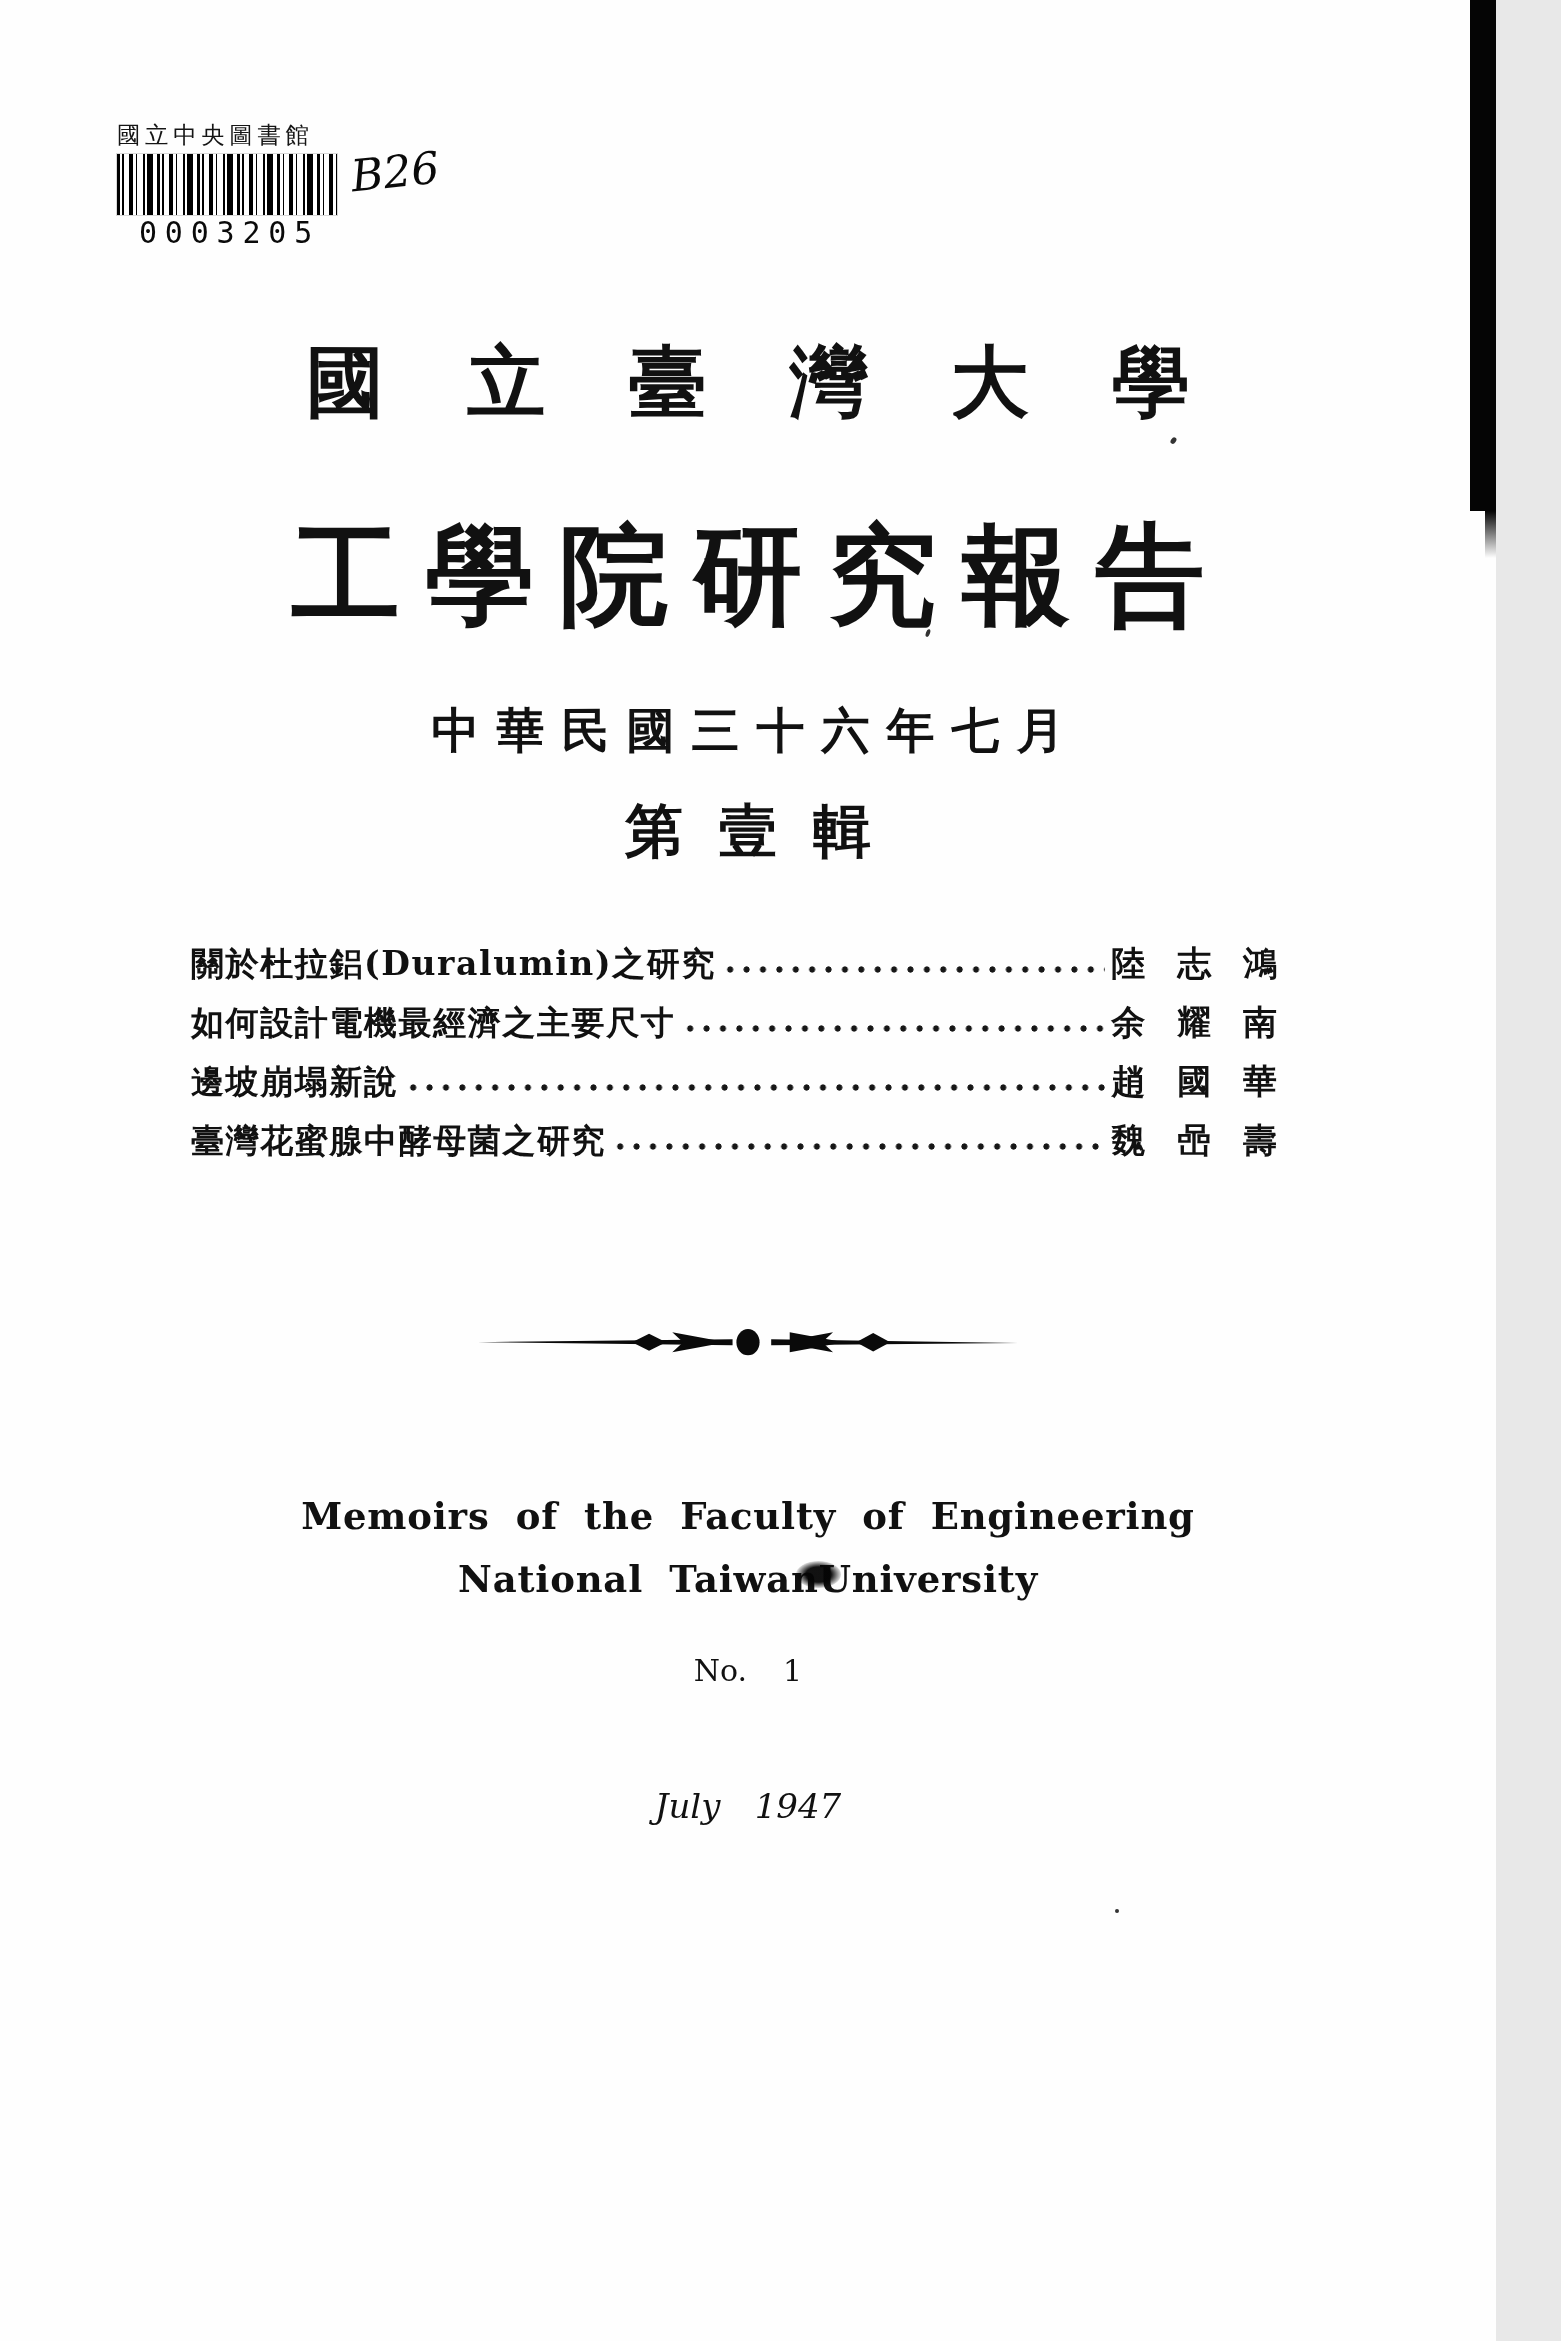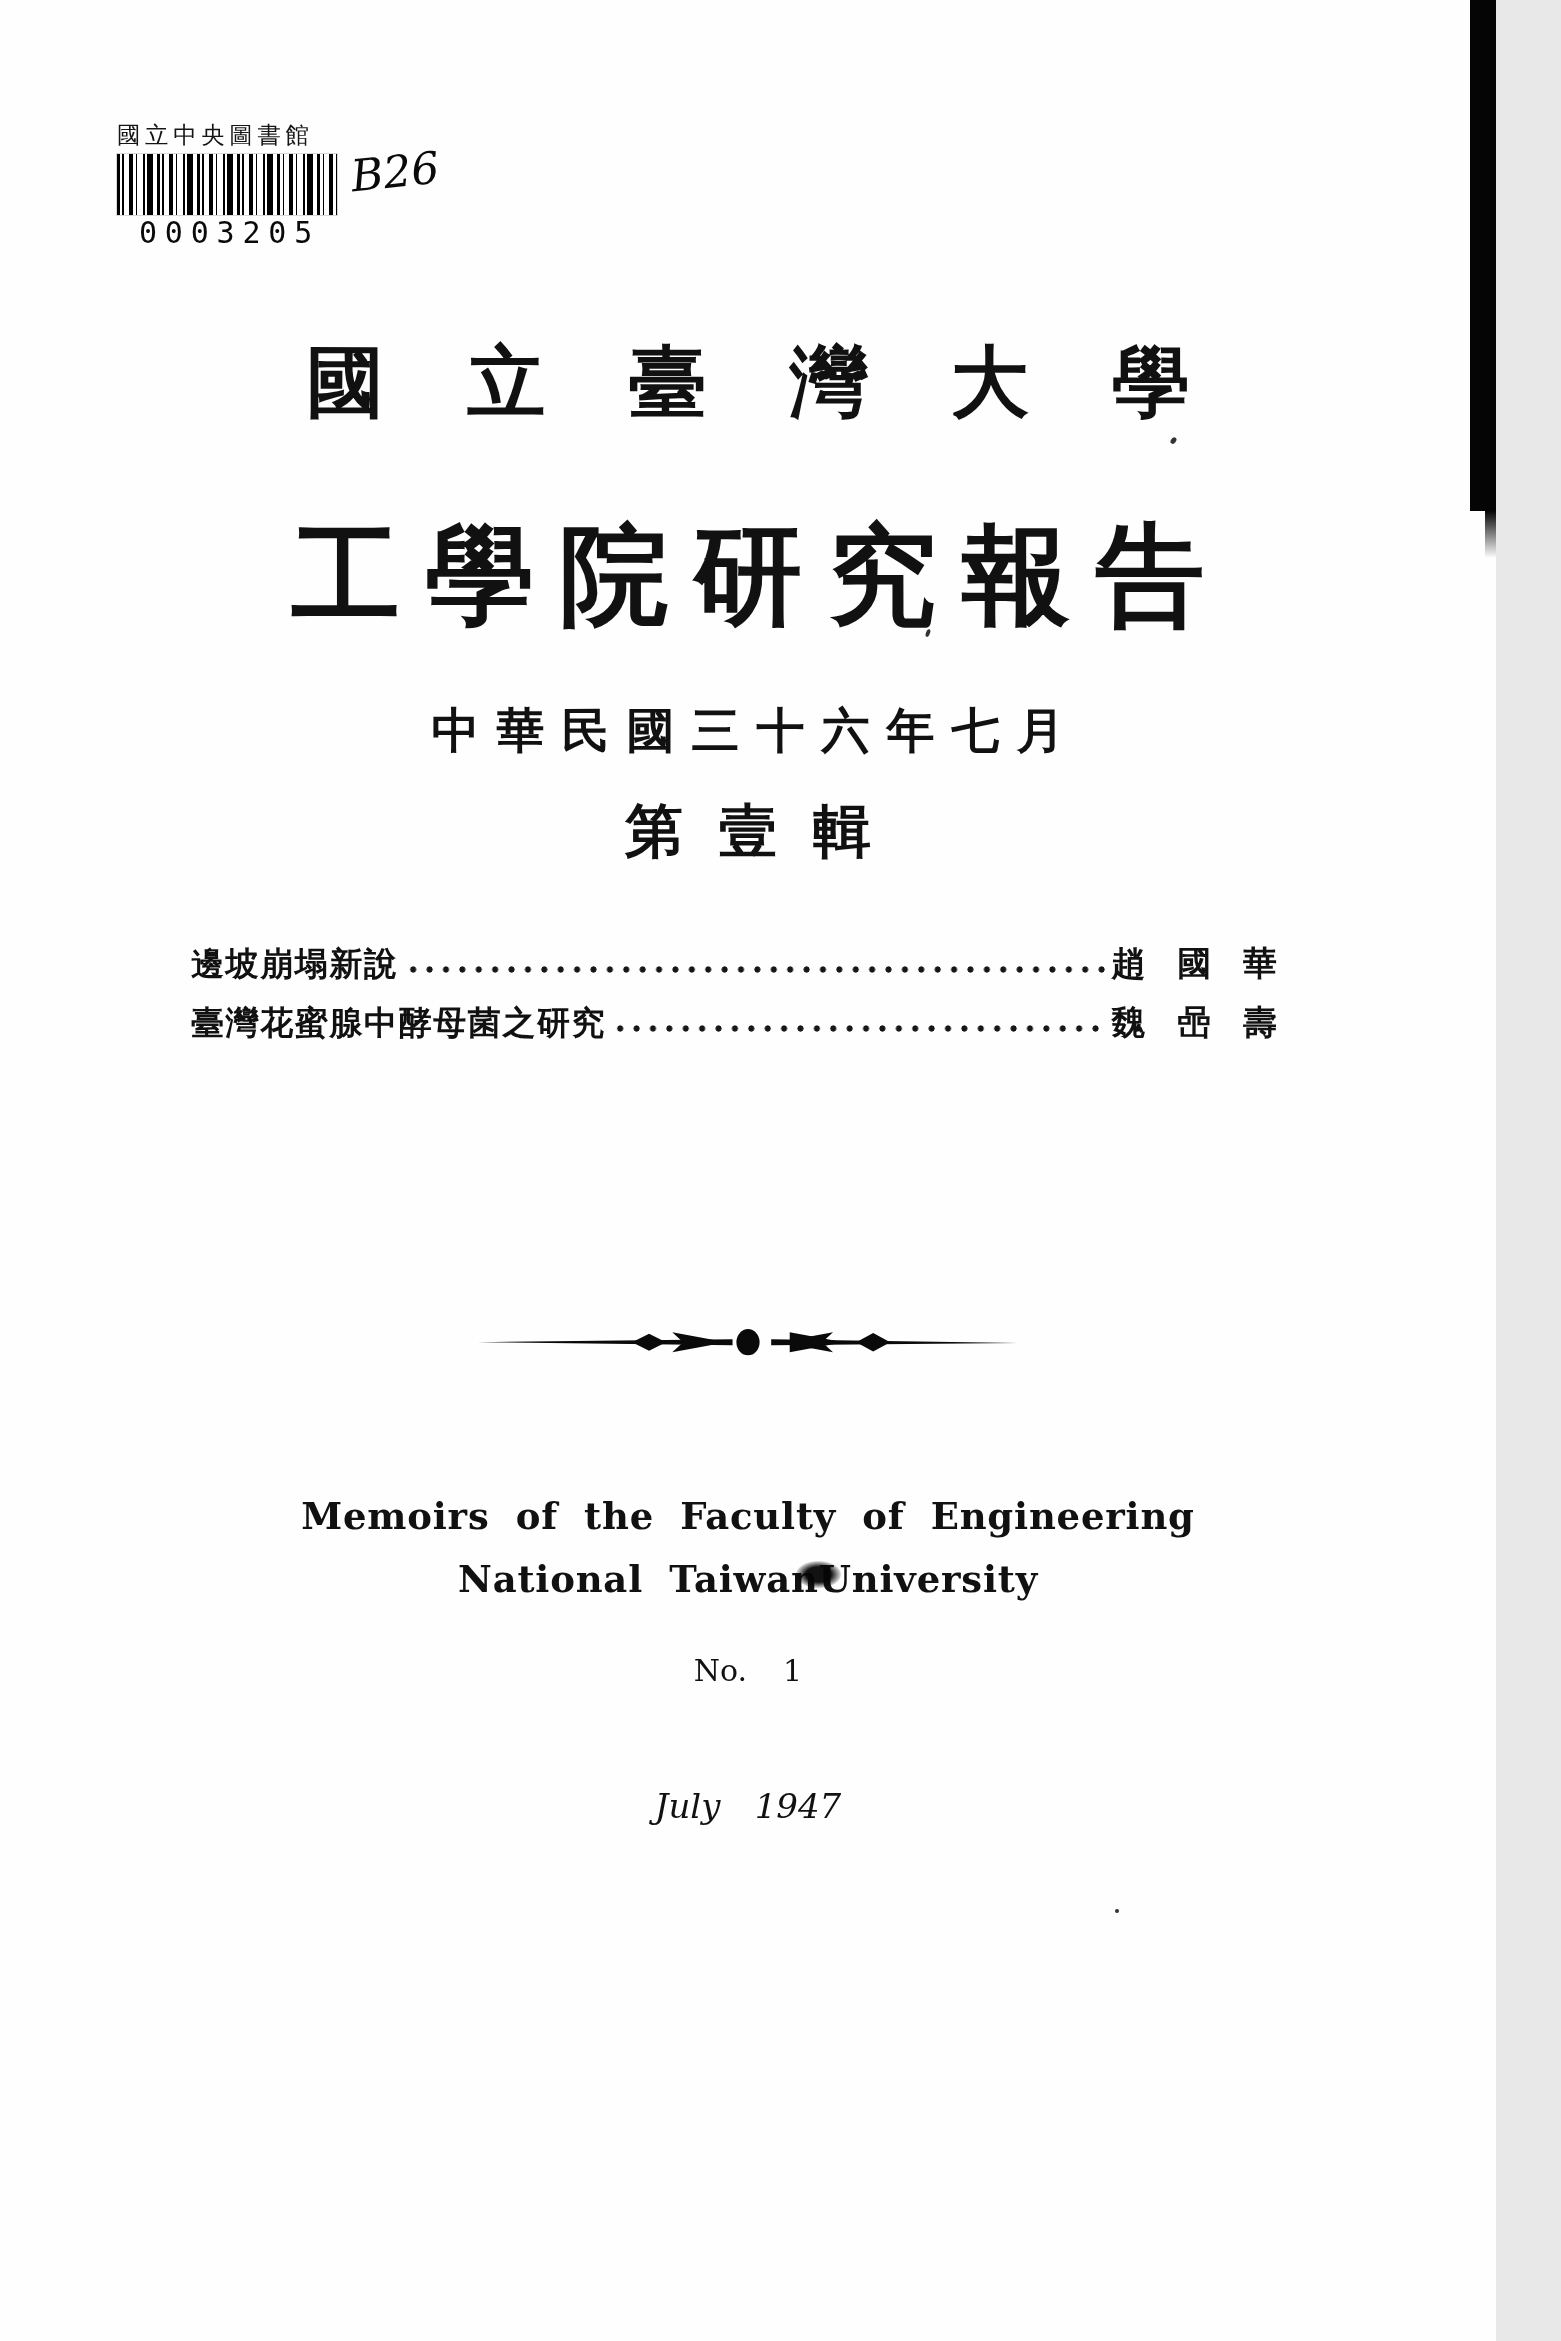--- a/index.html
+++ b/index.html
@@ -203,20 +203,30 @@
     <div class="barcode-number">0003205</div>
   </div>
 
   <div class="center-line uni-cn">國 立 臺 灣 大 學</div>
   <div class="center-line title-cn">工學院研究報告</div>
   <div class="center-line date-cn">中華民國三十六年七月</div>
   <div class="center-line issue-cn">第壹輯</div>
 
   <div class="toc">
     <div class="toc-row">
+      <span class="toc-title">關於杜拉鋁(Duralumin)之研究</span>
+      <span class="leader"></span>
+      <span class="toc-author">陸 志 鴻</span>
+    </div>
+    <div class="toc-row">
+      <span class="toc-title">如何設計電機最經濟之主要尺寸</span>
+      <span class="leader"></span>
+      <span class="toc-author">余 耀 南</span>
+    </div>
+    <div class="toc-row">
       <span class="toc-title">邊坡崩塌新說</span>
       <span class="leader"></span>
       <span class="toc-author">趙 國 華</span>
     </div>
     <div class="toc-row">
       <span class="toc-title">臺灣花蜜腺中酵母菌之研究</span>
       <span class="leader"></span>
       <span class="toc-author">魏 喦 壽</span>
     </div>
   </div>

